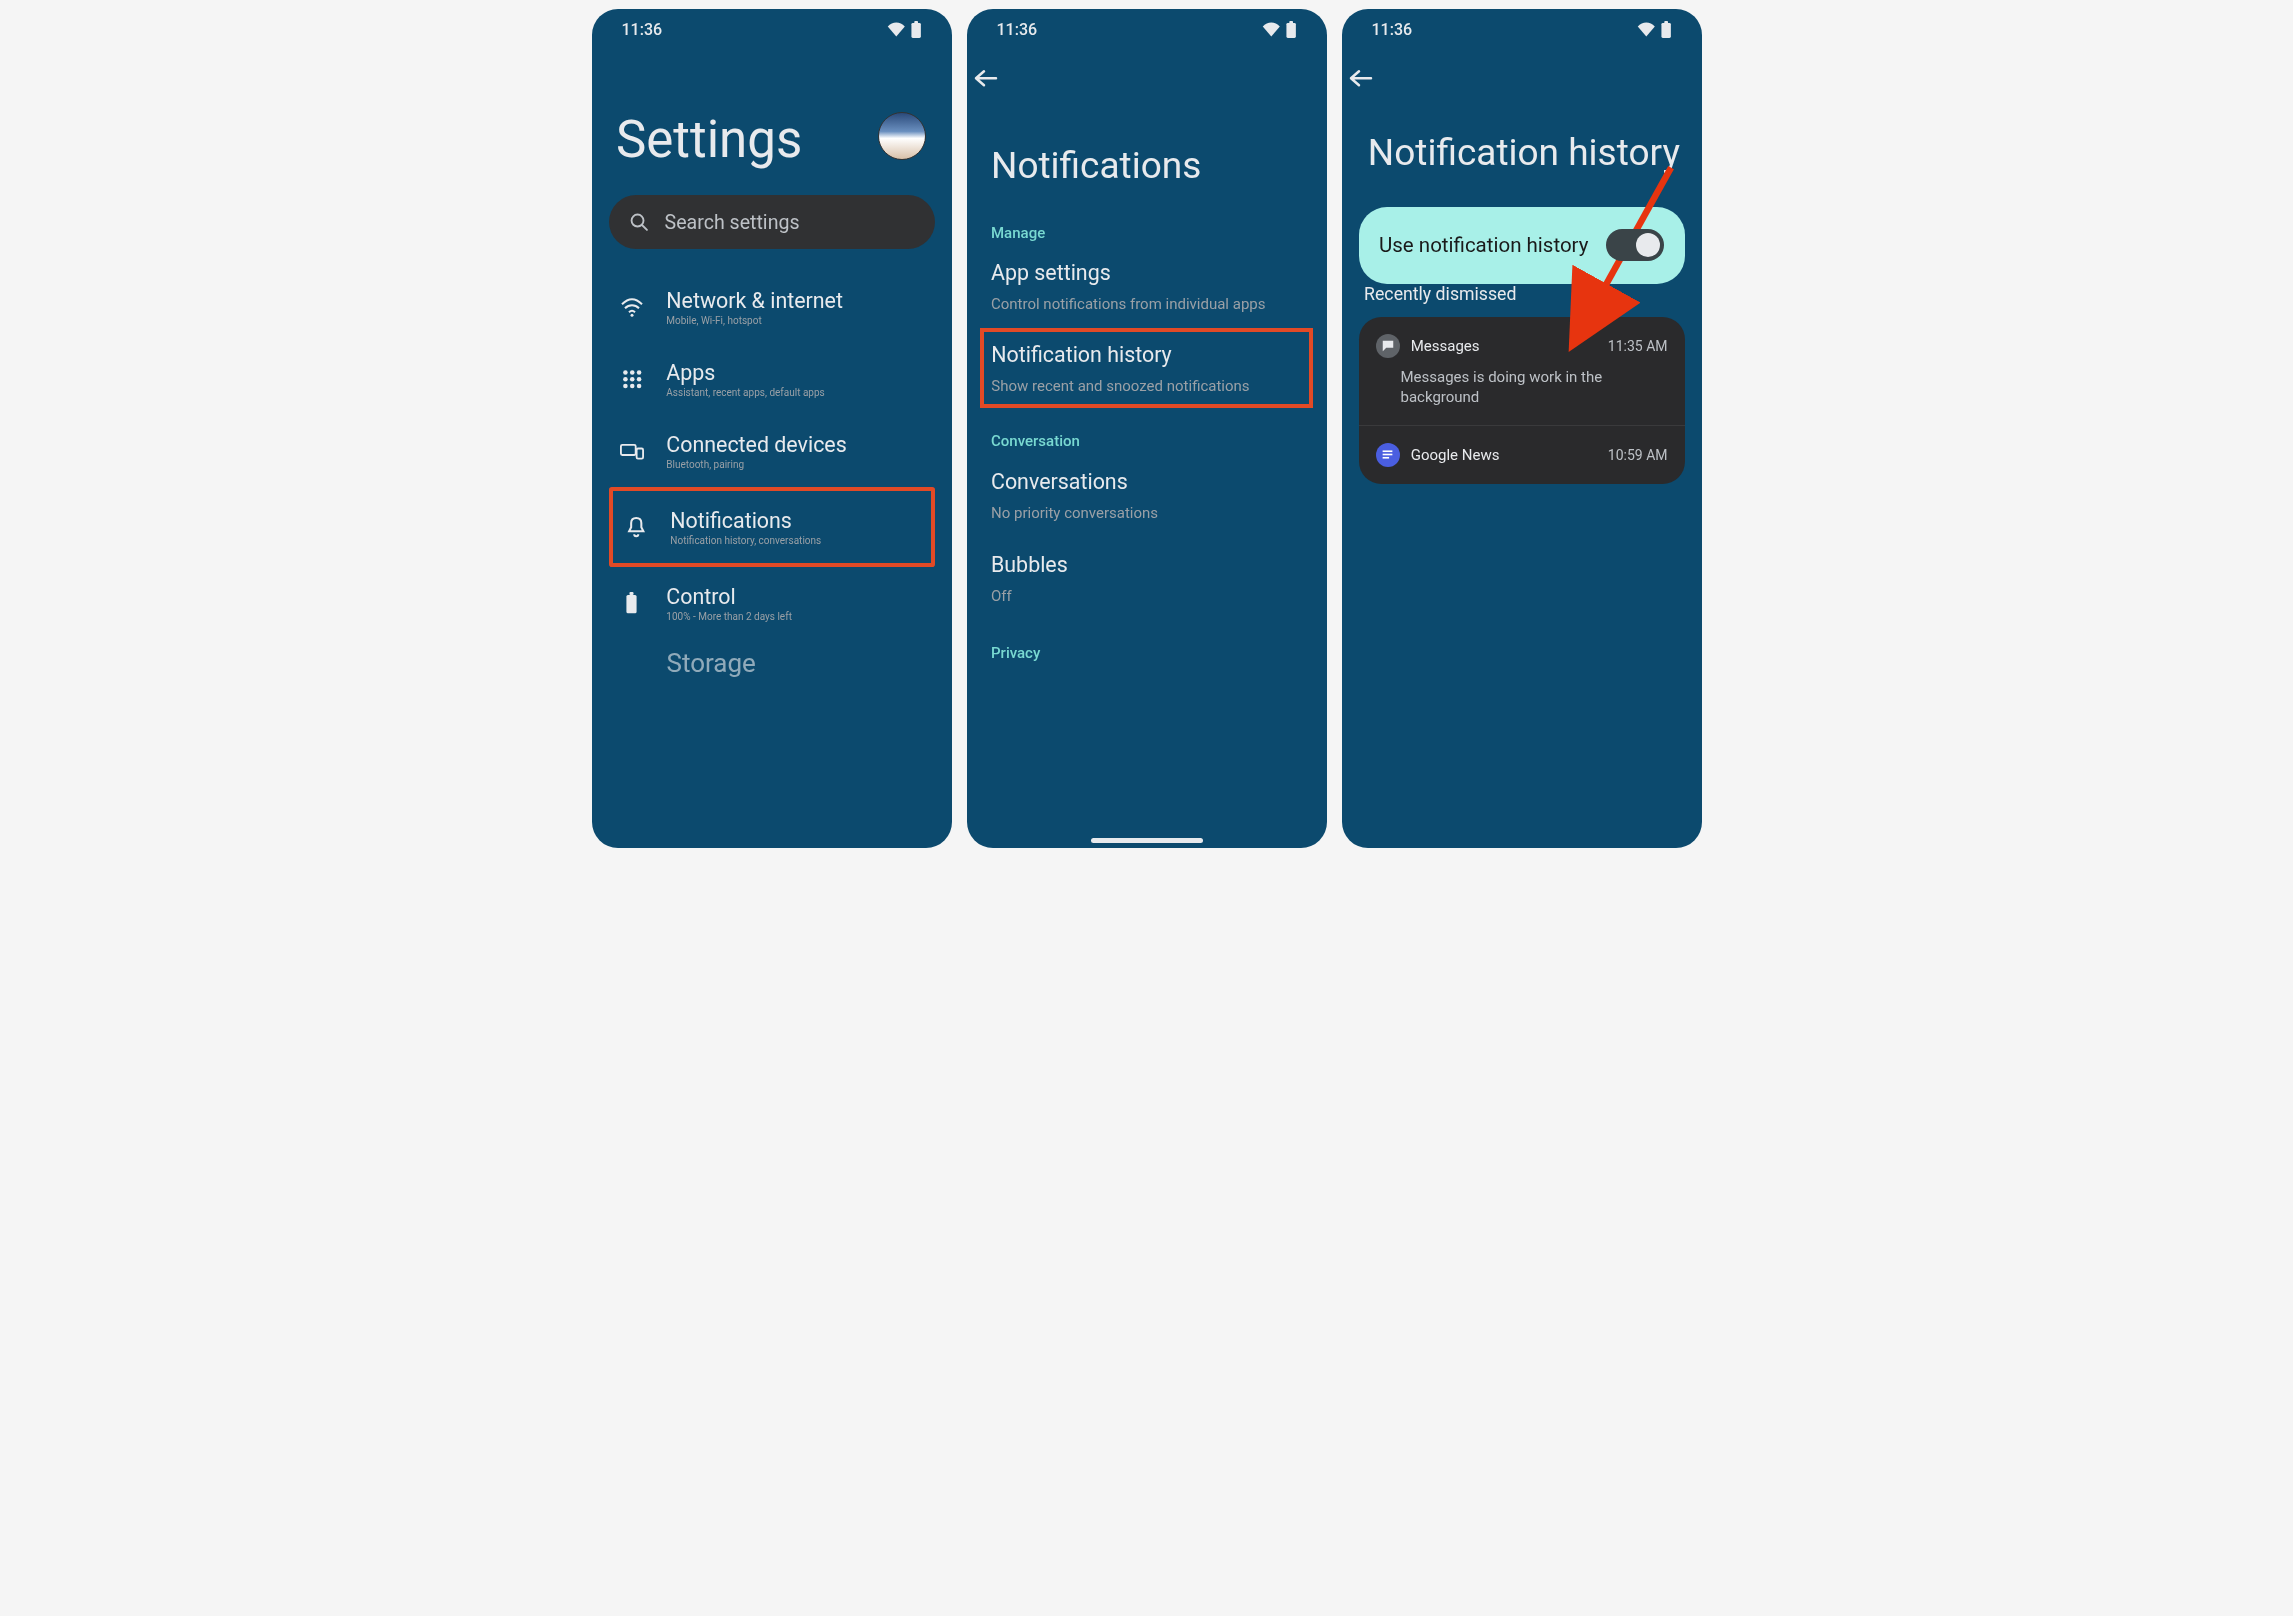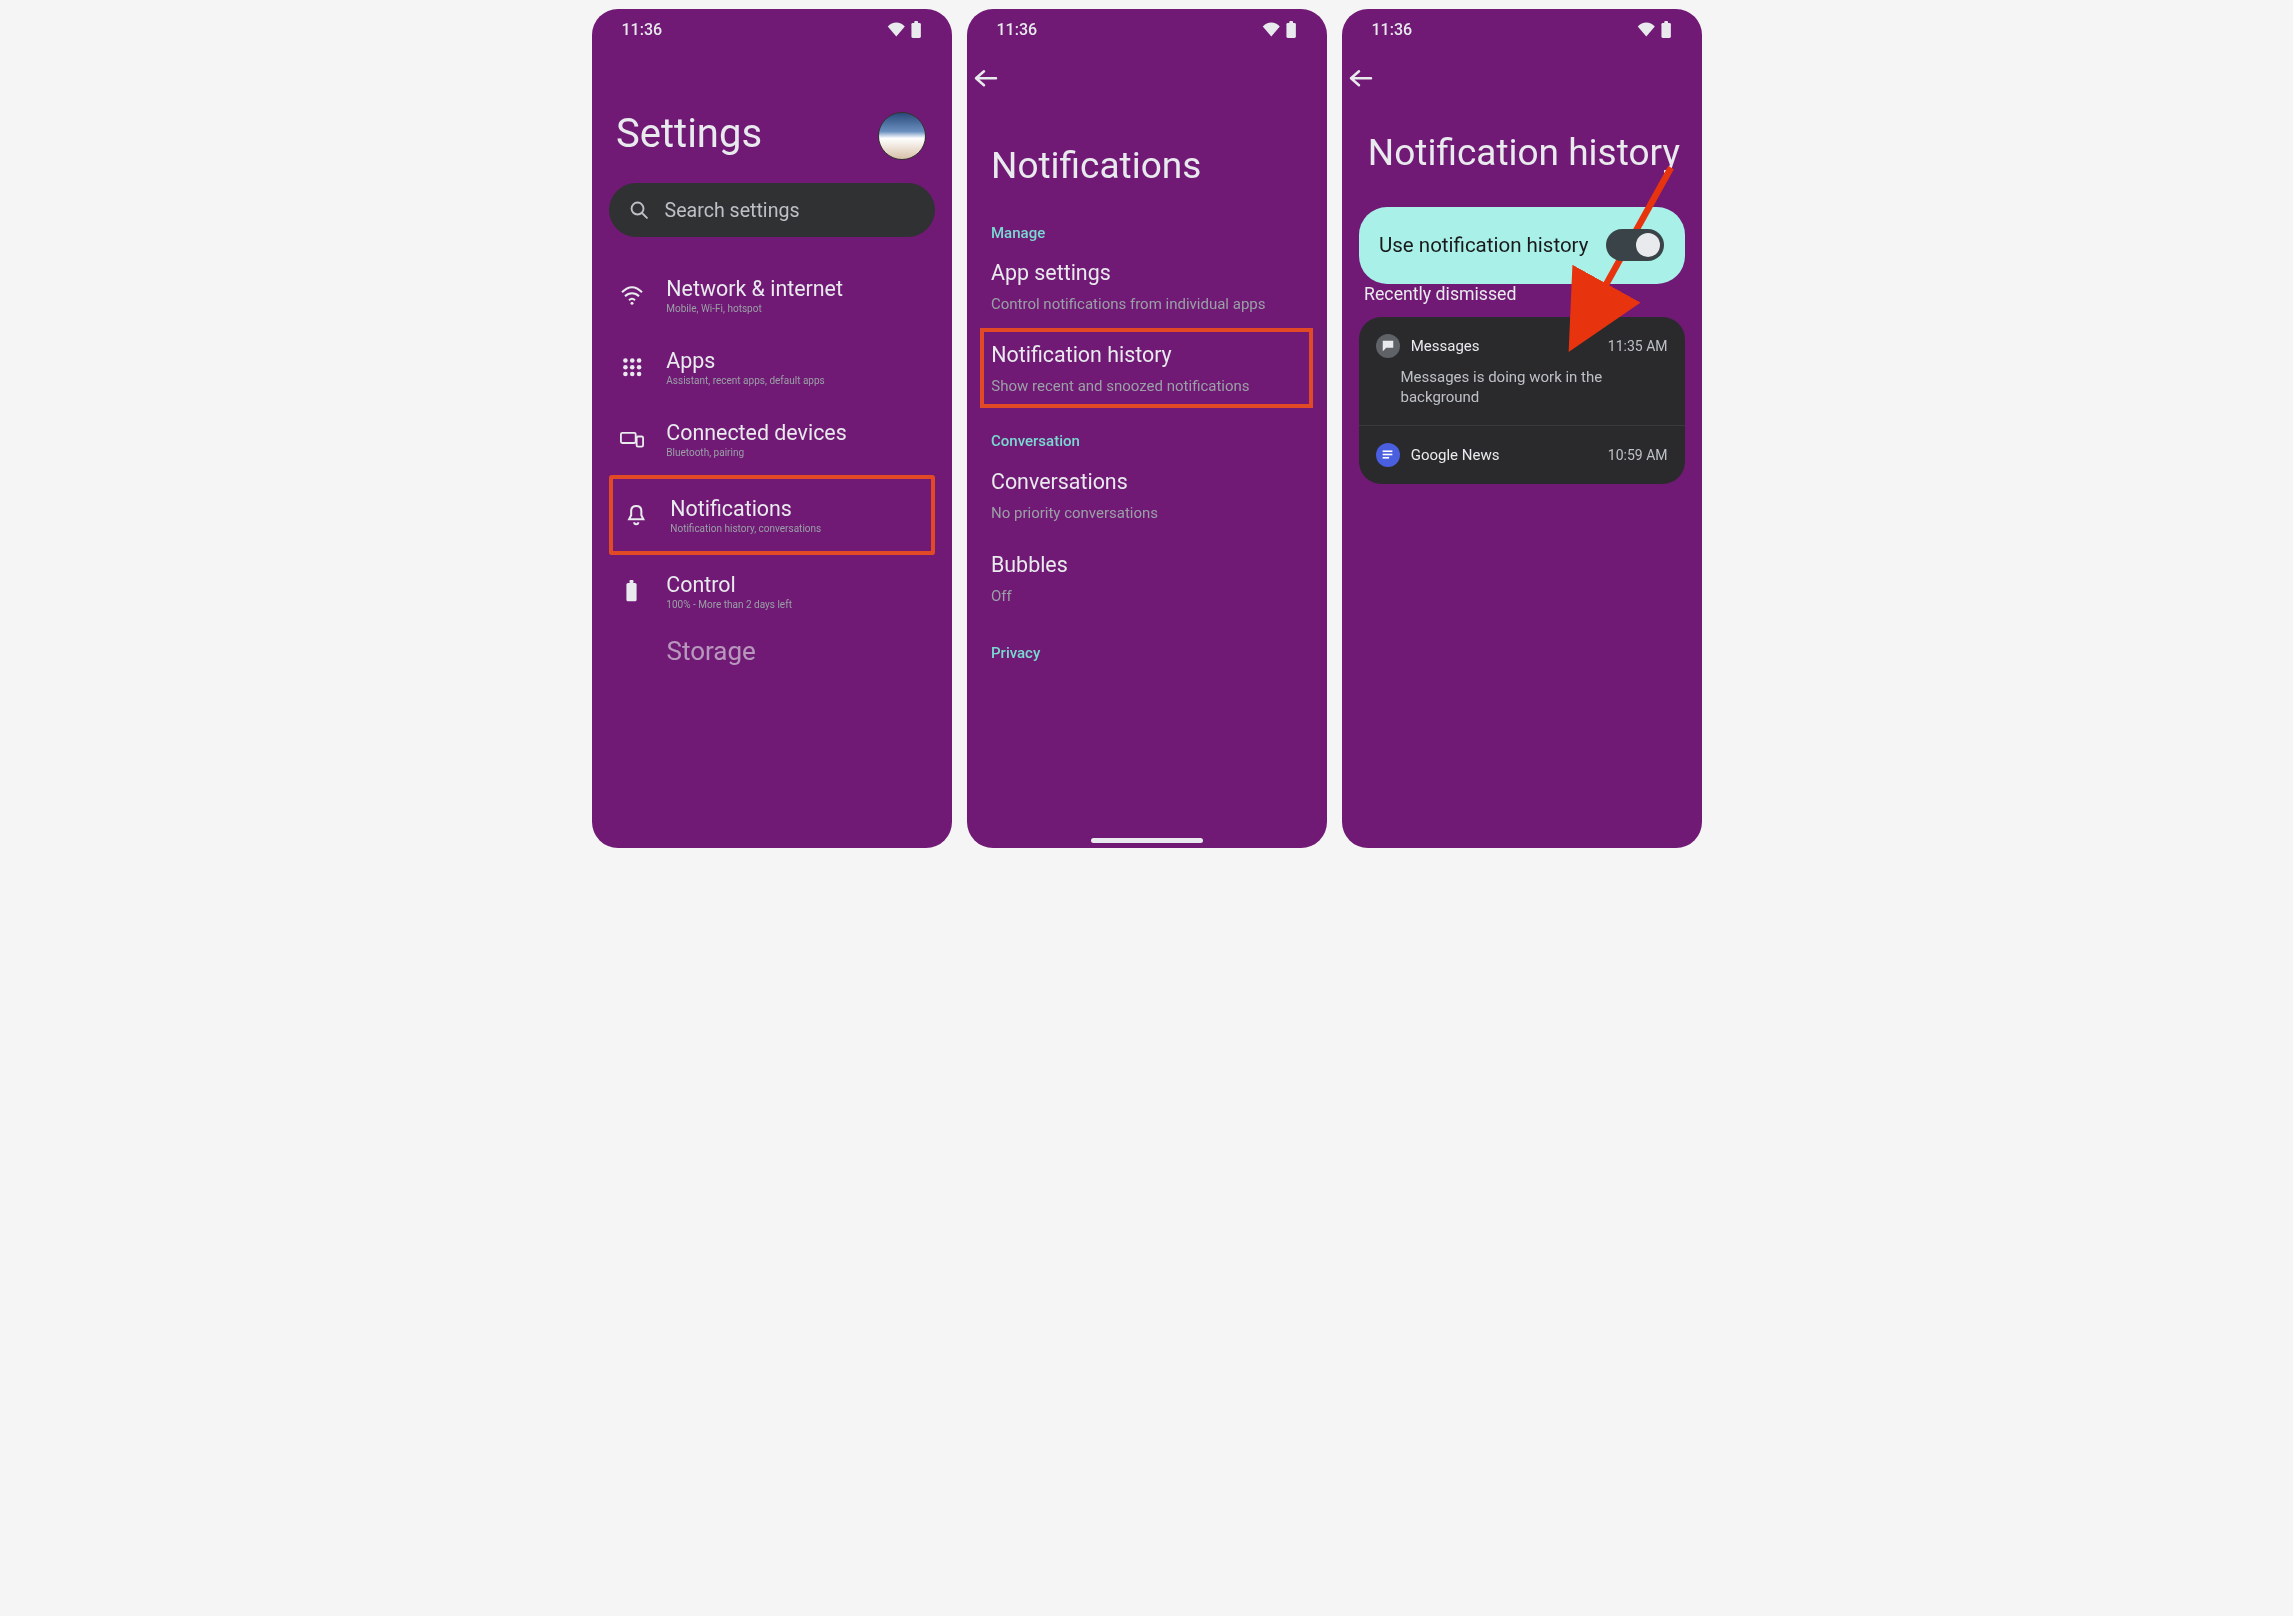--- a/index.html
+++ b/index.html
@@ -7,21 +7,21 @@
     background: #f5f5f5;
     font-family: -apple-system, BlinkMacSystemFont, "Segoe UI", Roboto, sans-serif;
     display: flex;
     gap: 15px;
     padding: 9.3px;
     justify-content: center;
   }
   .phone {
     width: 360px;
     height: 839px;
-    background: #701a75;
+    background: #0c4a6e;
     border-radius: 26px;
     overflow: hidden;
     color: #e8eaed;
     position: relative;
     display: flex;
     flex-direction: column;
   }
   .status-bar {
     display: flex;
     justify-content: space-between;
@@ -34,21 +34,21 @@
   .content { padding: 0 17px; flex: 1; overflow: hidden; }
 
   
   .avatar {
     width: 48px; height: 48px; border-radius: 50%;
     background: linear-gradient(180deg, #2a4a7a 0%, #6a8fbf 40%, #ffffff 55%, #d8c0a8 100%);
     position: absolute; right: 26px; top: 103px;
     border: 0.9px solid #333;
   }
   .big-title {
-    font-size: 40px;
+    font-size: 51px;
     font-weight: 400;
     margin: 65px 0 26px 7.5px;
   }
   .search-pill {
     background: #303133;
     border-radius: 28px;
     height: 54px;
     display: flex;
     align-items: center;
     padding: 0 20.5px;

